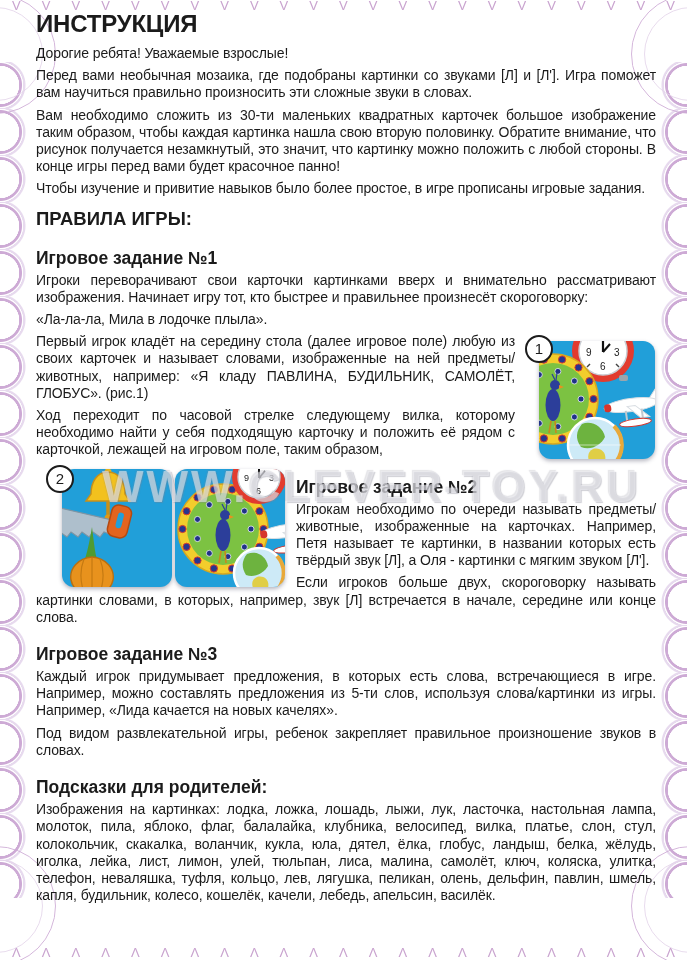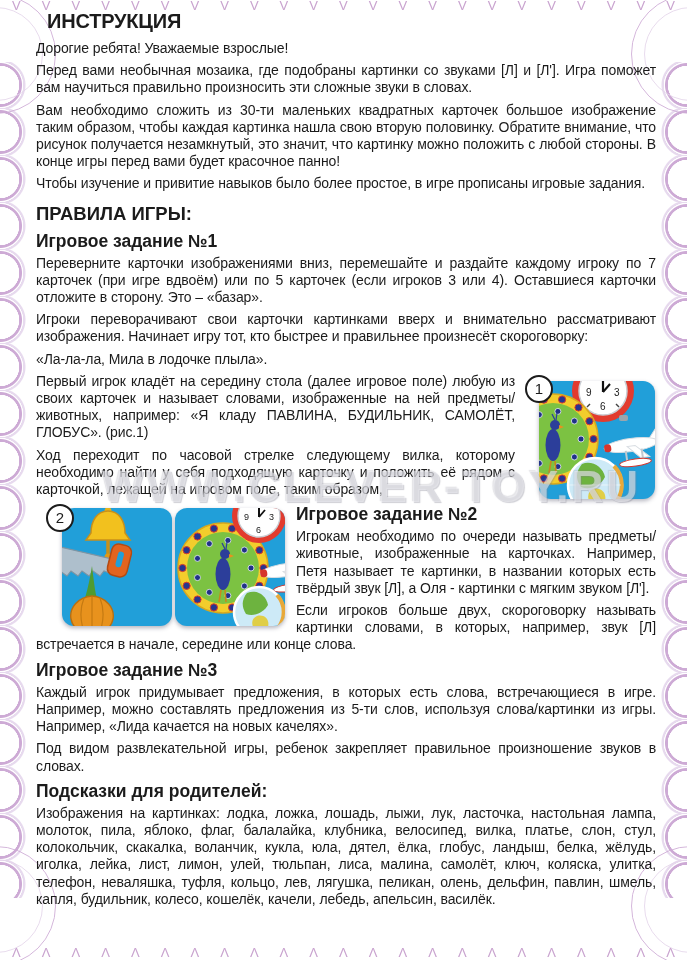--- a/index.html
+++ b/index.html
@@ -30,23 +30,23 @@
 
   
   .watermark{position:absolute;left:102px;top:462px;z-index:5;pointer-events:none;
     font-size:44px;font-weight:bold;letter-spacing:3px;white-space:nowrap;
     color:rgba(242,242,245,0.55);
     text-shadow:1px 1px 1px rgba(130,130,145,.38),-1px -1px 1px rgba(130,130,145,.22);}
 
   
   .doc{position:absolute;left:36px;top:6px;width:620px;}
   .doc p{margin:0 0 5px;font-size:14px;line-height:17.2px;text-align:justify;letter-spacing:-0.1px;}
-  h1{font-size:20px;margin:4px 11px 7px;letter-spacing:-0.2px;}
+  h1{font-size:24px;margin:4px 0 7px;letter-spacing:-0.2px;}
   h2{font-size:18.5px;margin:10px 0 1px;}
-  h3{font-size:17.5px;margin:6px 0 3px;clear:none;}
+  h3{font-size:17.5px;margin:18px 0 3px;clear:none;}
 
   
   .fig{position:relative;z-index:1;}
   .fig1{float:right;width:131px;height:127px;margin:2px 0 3px 10px;}
   .fig2{float:left;width:250px;height:124px;margin:1px 10px 3px 0;}
   .badge{position:absolute;width:24px;height:24px;border:2px solid #1c1c1c;border-radius:50%;
          background:#fff;z-index:6;text-align:center;line-height:24px;font-size:15px;}
   .fig1 .badge{left:0;top:0;}
   .fig2 .badge{left:10px;top:0;}
   .fig1 .cardbox{position:absolute;left:14px;top:6px;display:flex;}
@@ -122,21 +122,20 @@
   <div class="doc">
 
     <h1>ИНСТРУКЦИЯ</h1>
     <p>Дорогие ребята! Уважаемые взрослые!</p>
     <p>Перед вами необычная мозаика, где подобраны картинки со звуками [Л] и [Л']. Игра поможет вам научиться правильно произносить эти сложные звуки в словах.</p>
     <p>Вам необходимо сложить из 30-ти маленьких квадратных карточек большое изображение таким образом, чтобы каждая картинка нашла свою вторую половинку. Обратите внимание, что рисунок получается незамкнутый, это значит, что картинку можно положить с любой стороны. В конце игры перед вами будет красочное панно!</p>
     <p>Чтобы изучение и привитие навыков было более простое, в игре прописаны игровые задания.</p>
 
     <h2>ПРАВИЛА ИГРЫ:</h2>
     <h3>Игровое задание №1</h3>
-    <p>Переверните карточки изображениями вниз, перемешайте и раздайте каждому игроку по 7 карточек (при игре вдвоём) или по 5 карточек (если игроков 3 или 4). Оставшиеся карточки отложите в сторону. Это – «базар».</p>
     <p>Игроки переворачивают свои карточки картинками вверх и внимательно рассматривают изображения. Начинает игру тот, кто быстрее и правильнее произнесёт скороговорку:</p>
     <p>«Ла-ла-ла, Мила в лодочке плыла».</p>
 
     <div class="fig fig1">
       <div class="badge">1</div>
       <div class="cardbox">
         <div class="card">
           <svg width="116" height="118" viewBox="0 0 116 118">
 
             <g transform="translate(64,10)">

